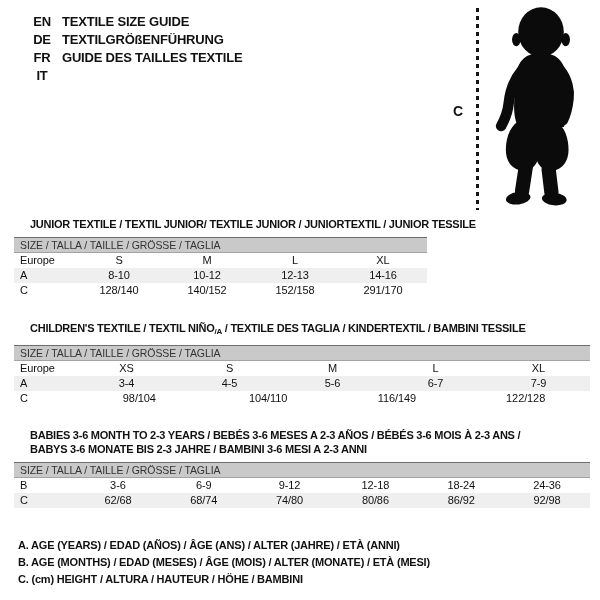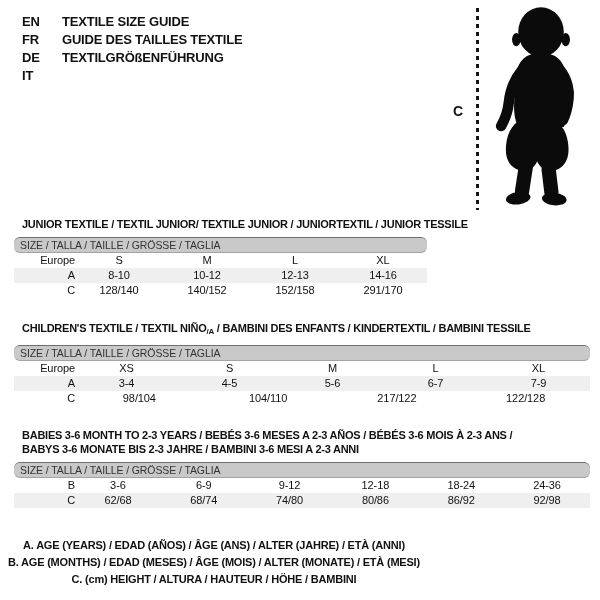--- a/index.html
+++ b/index.html
@@ -2,73 +2,73 @@
 <html><head>
 <meta charset="utf-8">
 <style>
   html,body{margin:0;padding:0;}
   .page{
     position:relative;width:600px;height:600px;background:#ffffff;
     font-family:"Liberation Sans", sans-serif;color:#111;overflow:hidden;
   }
   
   .langs{position:absolute;top:13px;left:22px;}
-  .lang-row{display:flex;line-height:18px;font-weight:bold;font-size:13px;letter-spacing:-0.2px;}
+  .lang-row{display:flex;line-height:18px;font-weight:bold;font-size:13px;letter-spacing:-0.2px;text-align:center;}
   .lang-code{width:40px;flex:0 0 40px;}
   
   .figure{position:absolute;top:0;left:440px;width:160px;height:220px;}
   .dash-line{
     position:absolute;left:36px;top:8px;width:2.5px;height:202px;
     background:repeating-linear-gradient(to bottom,#141414 0 4px,transparent 4px 8px);
   }
   .c-label{position:absolute;left:13px;top:103px;font-weight:bold;font-size:14px;}
   .baby-svg{position:absolute;left:44px;top:2px;}
   
   .section{position:absolute;left:14px;width:576px;}
   .sec1{top:217px;}
   .sec2{top:321px;}
   .sec3{top:428px;}
   .sec-title{
-    margin-left:8px;font-weight:bold;font-size:11px;line-height:14px;letter-spacing:-0.25px;
+    margin-left:16px;font-weight:bold;font-size:11px;line-height:14px;letter-spacing:-0.25px;
   }
   .sec-title .subscript{font-size:8px;vertical-align:-2px;}
   .sec-title .title-line{display:block;}
   .tbl{margin-top:6px;}
   .tbl-junior{width:413px;}
   .tbl-wide{width:576px;}
   .size-bar{
     height:14px;background:#c9c9c9;color:#333;
     border-top:1.5px solid #6e6e6e;border-bottom:1px solid #a3a3a3;
-    font-size:10.5px;line-height:14px;padding-left:6px;letter-spacing:-0.1px;border-radius:6px;
+    font-size:10.5px;line-height:14px;padding-left:6px;letter-spacing:-0.1px;
   }
   .trow{display:flex;height:15px;line-height:15.5px;font-size:11px;letter-spacing:-0.1px;}
   .trow.shade{background:#efefef;}
-  .rlab{flex:0 0 55px;padding-left:6px;text-align:right;}
+  .rlab{flex:0 0 55px;padding-left:6px;}
   .cell{flex:1;text-align:center;}
   
-  .footnotes{position:absolute;left:8px;top:537px;text-align:center;}
+  .footnotes{position:absolute;left:18px;top:537px;}
   .footnote{font-weight:bold;font-size:11px;line-height:17px;letter-spacing:-0.2px;}
 </style>
 </head>
 <body>
 
 <div class="page">
 
   <div class="langs">
     <div class="lang-row">
       <span class="lang-code">EN</span>
       <span class="lang-label">TEXTILE SIZE GUIDE</span>
     </div>
     <div class="lang-row">
+      <span class="lang-code">DE</span>
+      <span class="lang-label">TEXTILGRÖßENFÜHRUNG</span>
+    </div>
+    <div class="lang-row">
       <span class="lang-code">FR</span>
       <span class="lang-label">GUIDE DES TAILLES TEXTILE</span>
-    </div>
-    <div class="lang-row">
-      <span class="lang-code">DE</span>
-      <span class="lang-label">TEXTILGRÖßENFÜHRUNG</span>
     </div>
     <div class="lang-row">
       <span class="lang-code">IT</span>
     </div>
   </div>
 
   <div class="figure">
     <span class="c-label">C</span>
     <div class="dash-line"></div>
     <svg class="baby-svg" width="114" height="212" viewBox="0 0 120 220" aria-hidden="true">
@@ -114,21 +114,21 @@
         <span class="cell">128/140</span>
         <span class="cell">140/152</span>
         <span class="cell">152/158</span>
         <span class="cell">291/170</span>
       </div>
     </div>
   </div>
 
   <div class="section sec2">
     <div class="sec-title">
-      <span>CHILDREN'S TEXTILE / TEXTIL NIÑO</span><span class="subscript">/A</span><span> / BAMBINI DES ENFANTS / KINDERTEXTIL / BAMBINI TESSILE</span>
+      <span>CHILDREN'S TEXTILE / TEXTIL NIÑO</span><span class="subscript">/A</span><span> / TEXTILE DES TAGLIA / KINDERTEXTIL / BAMBINI TESSILE</span>
     </div>
     <div class="tbl tbl-wide">
       <div class="size-bar">SIZE / TALLA / TAILLE / GRÖSSE / TAGLIA</div>
       <div class="trow">
         <span class="rlab">Europe</span>
         <span class="cell">XS</span>
         <span class="cell">S</span>
         <span class="cell">M</span>
         <span class="cell">L</span>
         <span class="cell">XL</span>
@@ -138,21 +138,21 @@
         <span class="cell">3-4</span>
         <span class="cell">4-5</span>
         <span class="cell">5-6</span>
         <span class="cell">6-7</span>
         <span class="cell">7-9</span>
       </div>
       <div class="trow">
         <span class="rlab">C</span>
         <span class="cell">98/104</span>
         <span class="cell">104/110</span>
-        <span class="cell">217/122</span>
+        <span class="cell">116/149</span>
         <span class="cell">122/128</span>
       </div>
     </div>
   </div>
 
   <div class="section sec3">
     <div class="sec-title">
       <span class="title-line">BABIES 3-6 MONTH TO 2-3 YEARS / BEBÉS 3-6 MESES A 2-3 AÑOS / BÉBÉS 3-6 MOIS À 2-3 ANS /</span>
       <span class="title-line">BABYS 3-6 MONATE BIS 2-3 JAHRE / BAMBINI 3-6 MESI A 2-3 ANNI</span>
     </div>

